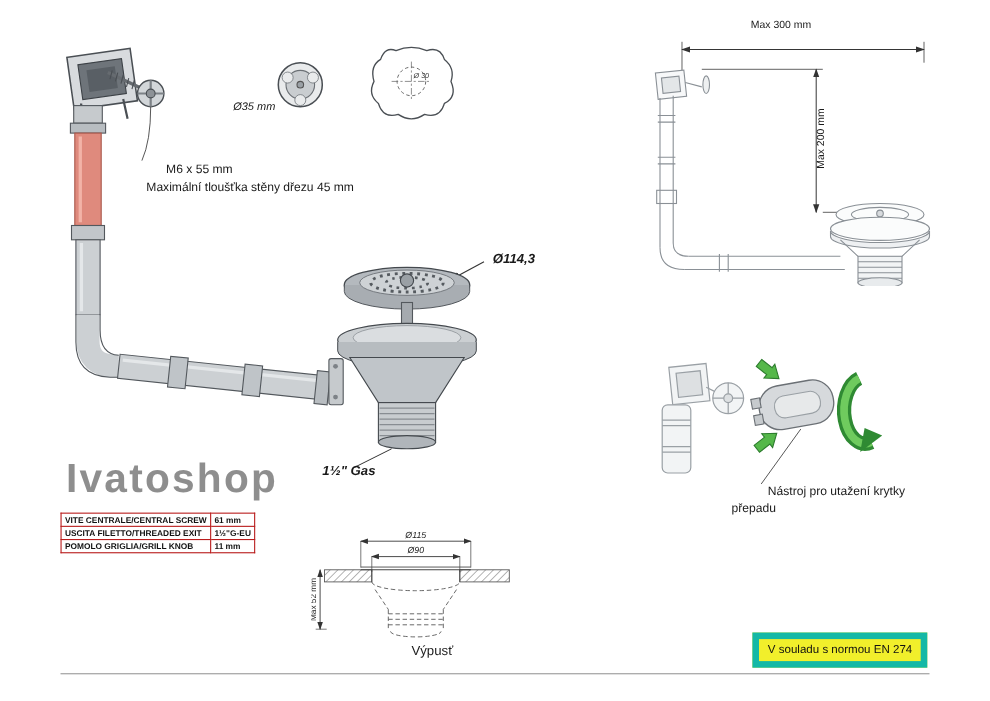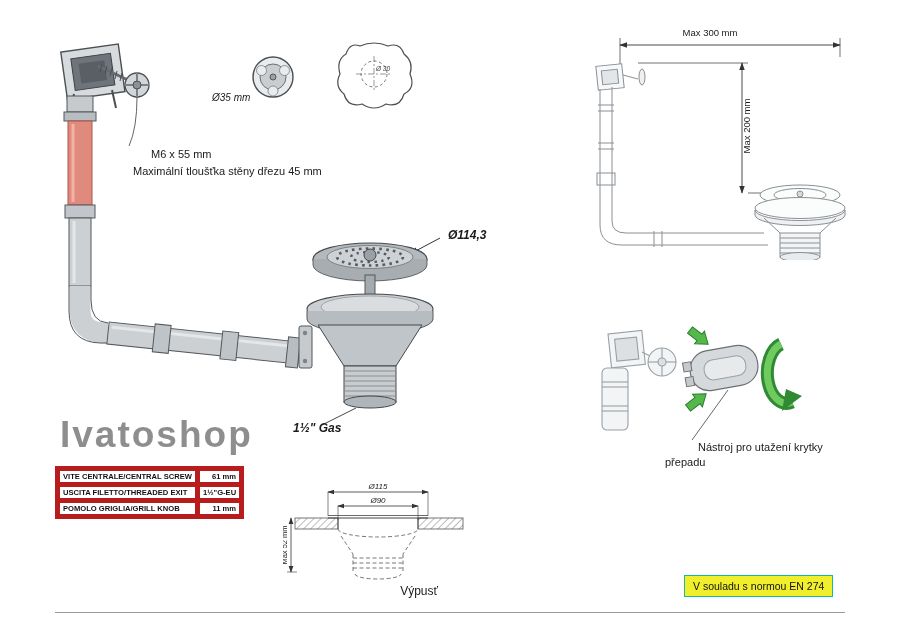--- a/index.html
+++ b/index.html
@@ -5,23 +5,23 @@
   *{margin:0;padding:0;box-sizing:border-box}
   html,body{width:900px;height:637px;background:#fff;overflow:hidden}
   body{font-family:"Liberation Sans",sans-serif;position:relative;color:#1a1a1a}
   .abs{position:absolute}
   .lbl{position:absolute;white-space:nowrap;color:#1a1a1a}
   .dim{font-size:9.5px}
   .dia{font-size:12px;font-weight:bold;font-style:italic}
   .note{font-size:11px}
   .rot{transform:rotate(-90deg);transform-origin:center}
   table.spec{position:absolute;left:55px;top:466px;border-collapse:collapse;font-size:7.6px;font-weight:bold;color:#111;background:#fff}
-  table.spec td{border:5px solid #b91c1c;padding:1px 3px;height:12px;white-space:nowrap}
-  table.spec td.val{text-align:right;min-width:38px}
-  .badge{position:absolute;left:684px;top:575px;background:#f1ef2b;border:1px solid #14b8a6;color:#111;font-size:10.5px;padding:4px 8px;white-space:nowrap}
+  table.spec td{border:1px solid #b91c1c;padding:1px 3px;height:12px;white-space:nowrap}
+  table.spec td.val{text-align:left;min-width:38px}
+  .badge{position:absolute;left:684px;top:575px;background:#f1ef2b;border:6px solid #14b8a6;color:#111;font-size:10.5px;padding:4px 8px;white-space:nowrap}
   .watermark{position:absolute;left:60px;top:414px;font-family:Liberation Sans, sans-serif;font-weight:bold;font-size:37px;color:#737373;opacity:.8;letter-spacing:2px}
   .divider{position:absolute;left:55px;top:612px;width:790px;height:1px;background:#9a9a9a}
 </style>
 </head>
 <body>
 
 <svg width="0" height="0" style="position:absolute">
   <defs>
     <marker id="ar" viewBox="0 0 10 10" markerWidth="9" markerHeight="9" refX="9" refY="5" orient="auto-start-reverse">
       <path d="M0,1.5 L10,5 L0,8.5 Z" fill="#333"></path>
@@ -251,25 +251,25 @@
   <line x1="8" y1="40" x2="8" y2="94" stroke="#333" stroke-width="0.8" marker-start="url(#ar)" marker-end="url(#ar)"></line>
   <line x1="4" y1="94" x2="14" y2="94" stroke="#333" stroke-width="0.6"></line>
   <text transform="rotate(-90 4 67)" x="4" y="67" text-anchor="middle" font-size="7.5" fill="#222">Max 52 mm</text>
 </svg>
 
 <div class="lbl note" style="left:151px;top:148px">M6 x 55 mm</div>
 <div class="lbl note" style="left:133px;top:165px">Maximální tloušťka stěny dřezu 45 mm</div>
 <div class="lbl" style="left:212px;top:92px;font-size:10px;font-weight:normal;font-style:italic">Ø35 mm</div>
 <div class="lbl dia" style="left:448px;top:228px">Ø114,3</div>
 <div class="lbl dia" style="left:293px;top:421px">1½" Gas</div>
-<div class="lbl dim" style="left:600px;top:27px;width:220px;text-align:center">Max 300 mm</div>
+<div class="lbl dim" style="left:600px;top:17px;width:220px;text-align:center">Max 300 mm</div>
 <div class="lbl dim rot" style="left:712px;top:120px;width:70px;height:12px;text-align:center">Max 200 mm</div>
 <div class="lbl note" style="left:698px;top:441px">Nástroj pro utažení krytky</div>
 <div class="lbl note" style="left:665px;top:456px">přepadu</div>
-<div class="lbl" style="left:348px;top:584px;width:90px;text-align:right;font-size:12px">Výpusť</div>
+<div class="lbl" style="left:348px;top:584px;width:90px;text-align:center;font-size:12px">Výpusť</div>
 
 <table class="spec">
   <tbody>
     <tr>
       <td>VITE CENTRALE/CENTRAL SCREW</td>
       <td class="val">61 mm</td>
     </tr>
     <tr>
       <td>USCITA FILETTO/THREADED EXIT</td>
       <td class="val">1½"G-EU</td>

